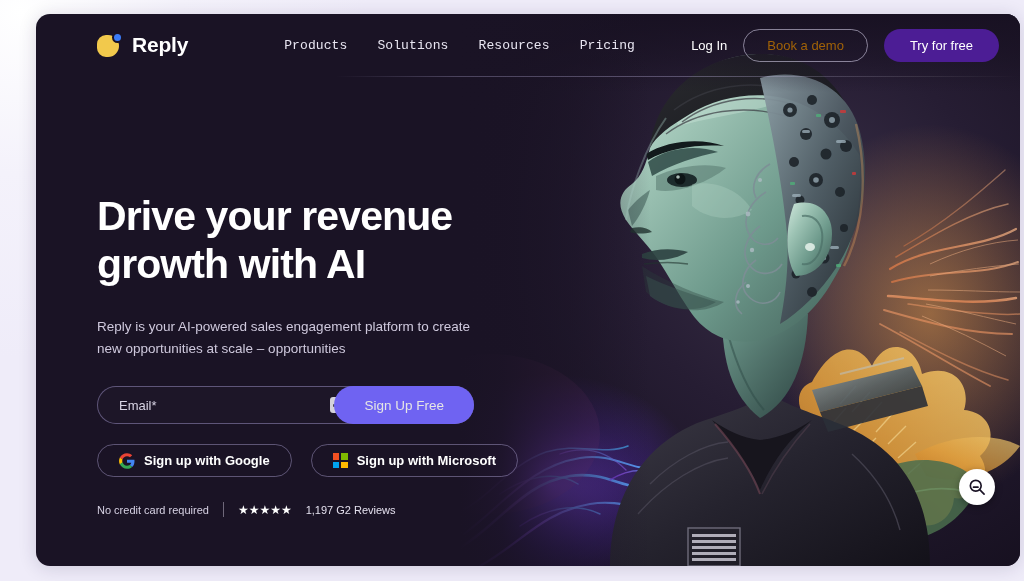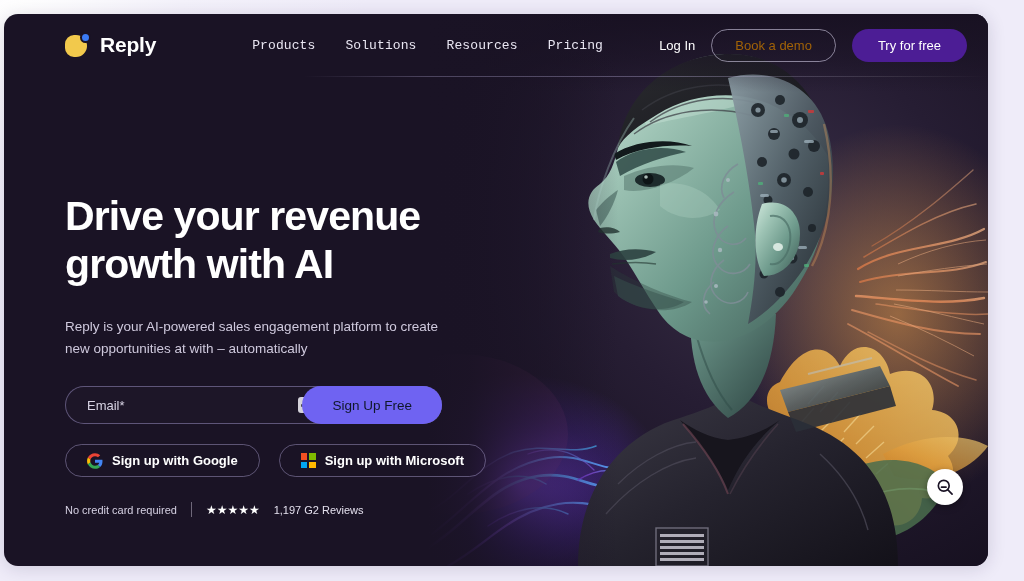--- a/index.html
+++ b/index.html
@@ -21,21 +21,21 @@
     position: absolute;
     inset: 0;
     background:
       radial-gradient(circle at 2% 2%, #ffffff 0%, #f4f2fb 14%, #efecf9 30%),
       linear-gradient(135deg, #f7f6fc 0%, #efecf9 50%, #ece8f7 100%);
   }
 
   
   .site-card {
     position: absolute;
-    left: 4px;
+    left: 36px;
     top: 14px;
     width: 984px;
     height: 552px;
     border-radius: 14px;
     background: #1a1325;
     overflow: hidden;
     box-shadow: 0 2px 18px rgba(40, 25, 70, .16);
   }
 
   
@@ -237,21 +237,21 @@
     border-radius: 50%;
     display: block;
   }
   .signup-btn {
     position: absolute;
     right: 0; top: 0;
     height: 38px;
     padding: 0 30px;
     border-radius: 999px;
     background: #6f63f2;
-    color: #0f172a;
+    color: #e5e5e5;
     font-size: 13.5px;
     border: none;
     cursor: pointer;
     display: flex;
     align-items: center;
     justify-content: center;
     white-space: nowrap;
   }
 
   
@@ -624,21 +624,21 @@
 
   <div class="hero-copy">
 
     <h1 class="headline">
       <span>Drive your revenue</span><br>
       <span>growth with AI</span>
     </h1>
 
     <p class="subhead">
       <span>Reply is your AI-powered sales engagement platform to create new</span>
-      <span>opportunities at with – automatically</span>
+      <span>opportunities at scale – opportunities</span>
     </p>
 
     <div class="signup">
       <div class="email-wrap">
         <input class="email-input" type="text" placeholder="Email*" style="">
       </div>
       <div class="autofill-icon">
         <i></i>
           <i></i>
           <i></i>

